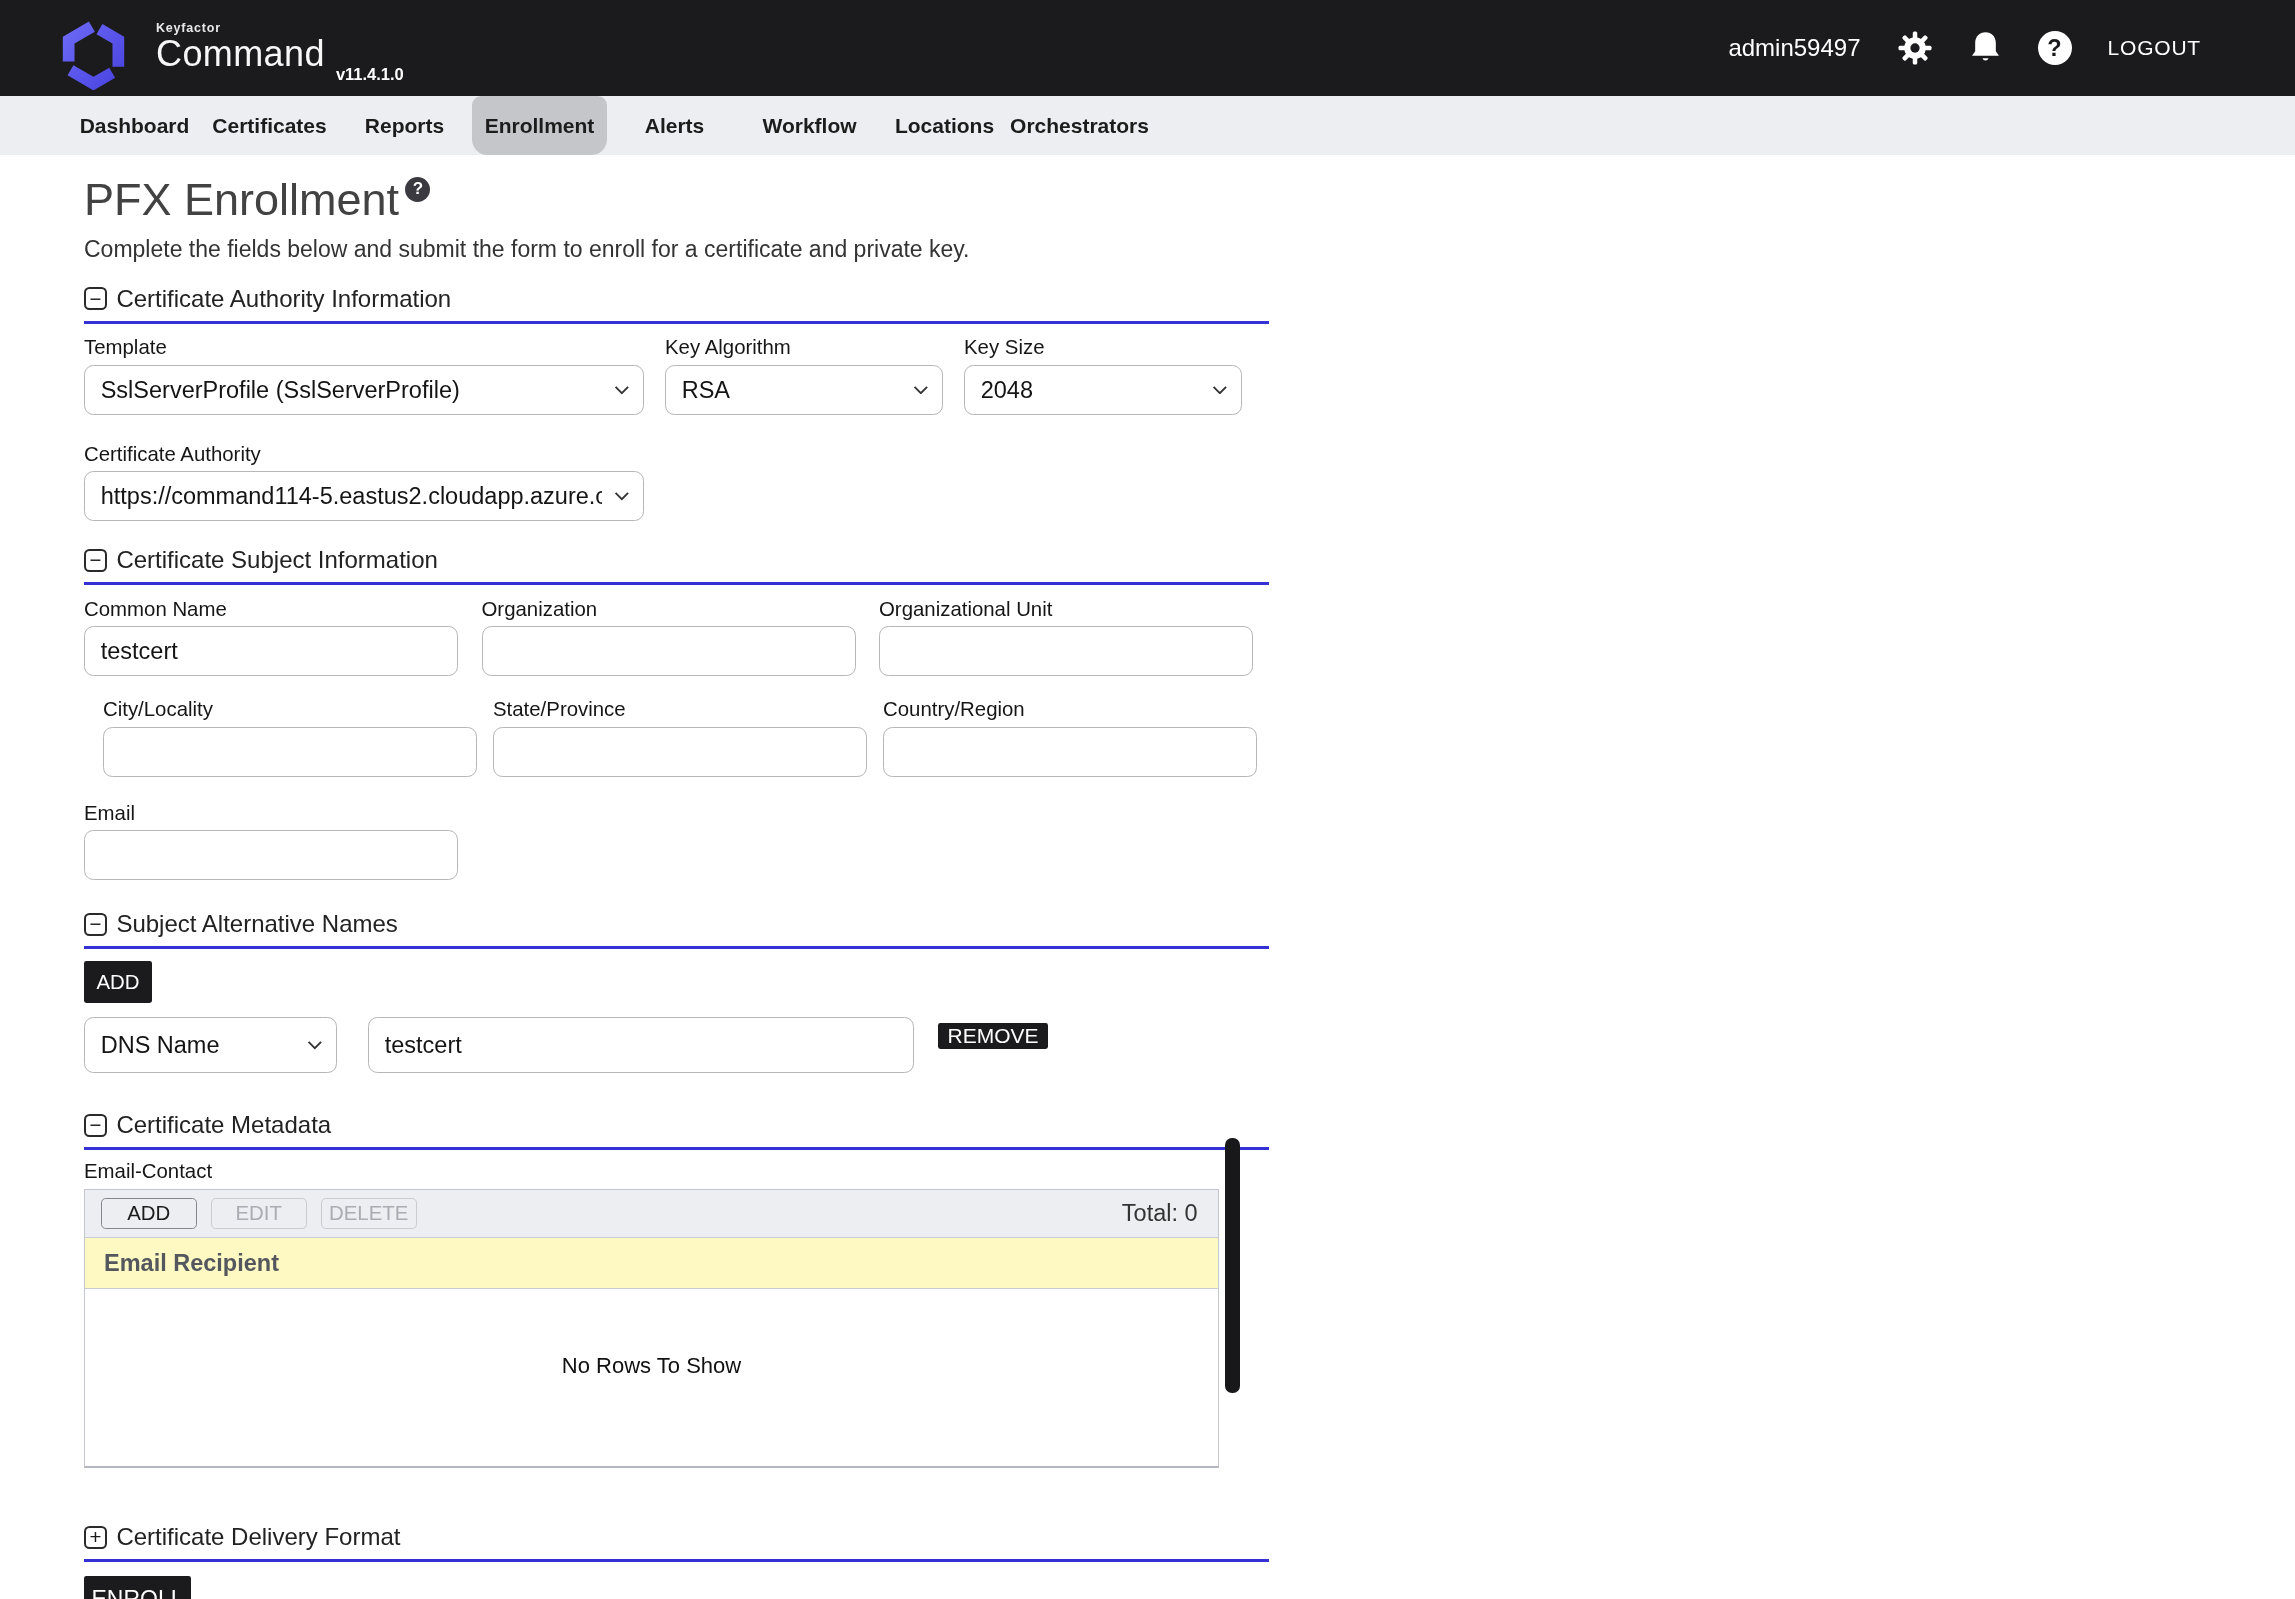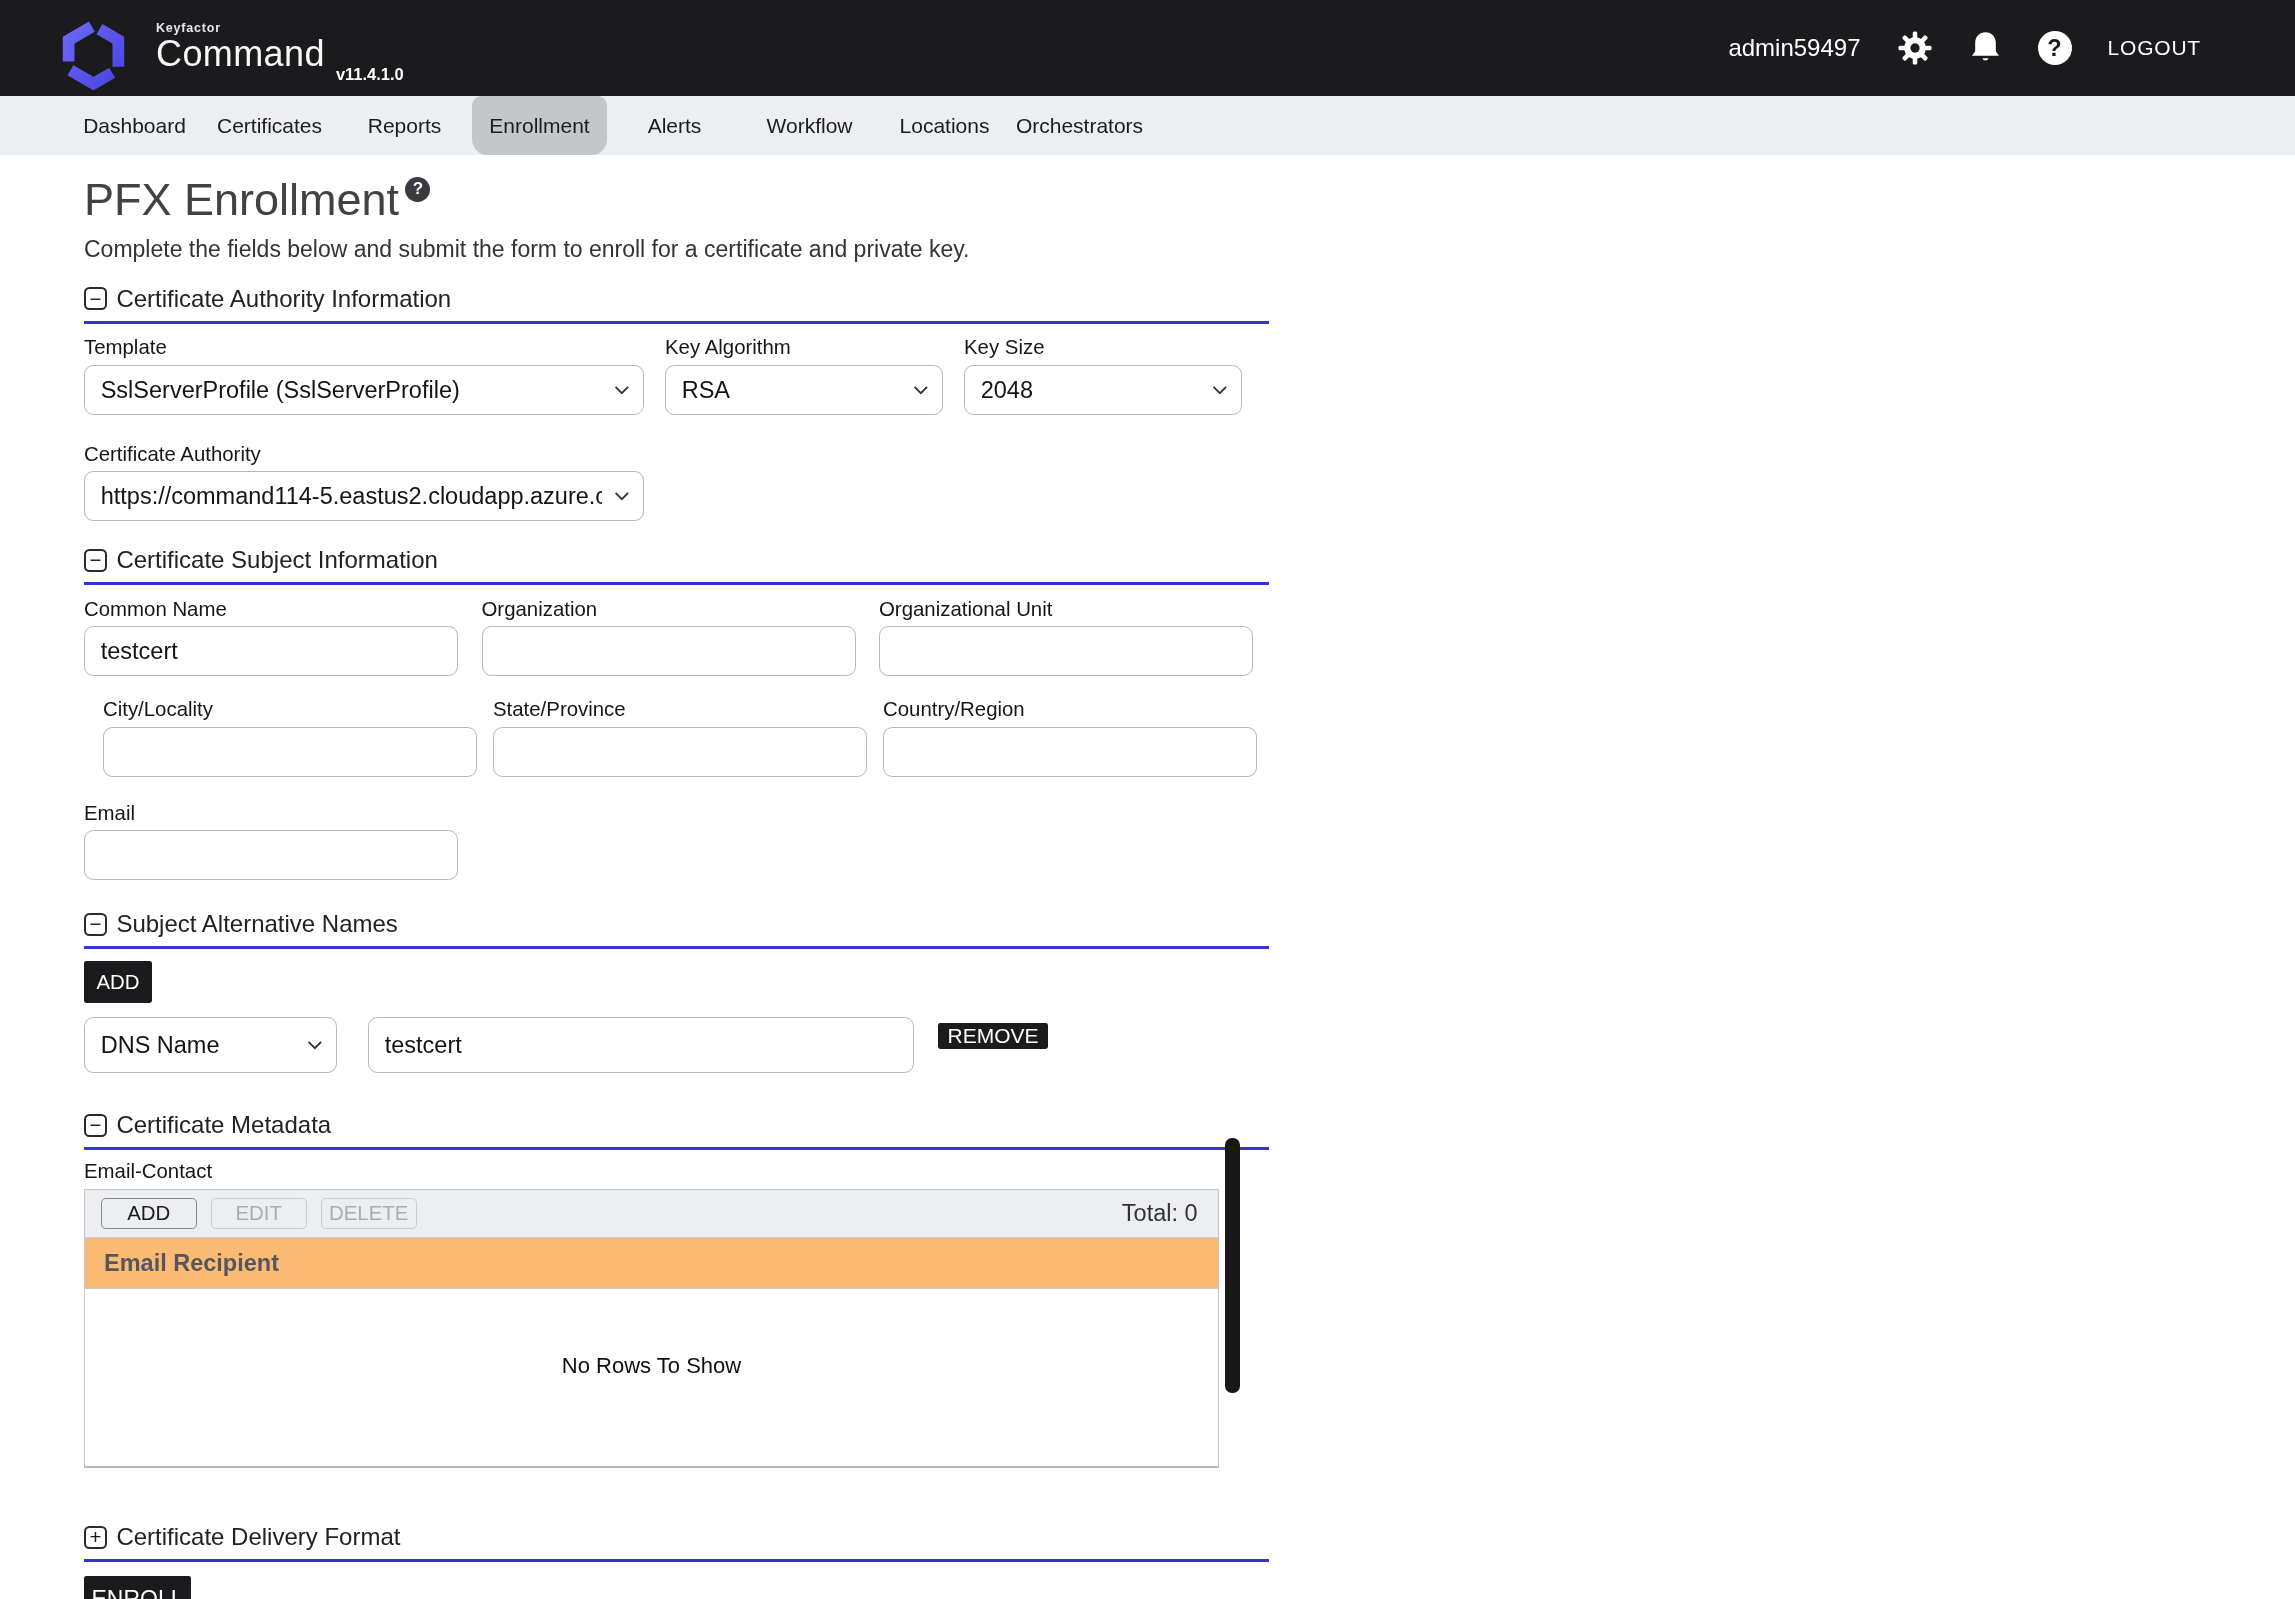--- a/index.html
+++ b/index.html
@@ -20,21 +20,21 @@
   .username { color:#ffffff; font-size:24px; }
   .icon-btn { background:none; border:none; cursor:pointer; display:flex; align-items:center; justify-content:center; }
   .help-circle { width:34px; height:34px; border-radius:50%; background:#ffffff; color:#1b1b1d;
                  display:flex; align-items:center; justify-content:center; font-size:23.5px; font-weight:700; }
   .logout { background:none; border:none; color:#ffffff; font-size:21px; letter-spacing:0.8px;
             font-family:"Liberation Sans", sans-serif; cursor:pointer; }
 
   
   .navbar { height:59px; background:#edeef2; display:flex; align-items:stretch; padding-left:67px; }
   .nav-tab { width:135px; display:flex; align-items:center; justify-content:center;
-             font-size:21px; color:#1c1c1c; cursor:pointer; }
+             font-size:21px; color:#1c1c1c; cursor:pointer;font-weight:bold; }
   .nav-tab.active { background:#c5c6ca; border-radius:9.4px 9.4px 15.7px 15.7px; }
 
   
   .content { padding-left:84px; }
   .title-row { margin-top:20.4px; display:flex; align-items:flex-start; }
   .page-title { font-size:45px; font-weight:400; color:#424242; line-height:50px; }
   .title-help { width:25px; height:25px; border-radius:50%; background:#3a3a40; color:#fff;
                 display:flex; align-items:center; justify-content:center;
                 font-size:17px; font-weight:700; margin:1.6px 0 0 6.3px; cursor:pointer; }
   .subtitle { margin-top:9.4px; font-size:23px; color:#333; line-height:28px; }
@@ -77,21 +77,21 @@
   .san-row .sel { height:56px; }
 
   .meta-label { margin-top:9.4px; font-size:20.4px; color:#161616; }
   .grid { margin-top:6.3px; width:1135px; border:1.6px solid #c3c6cc; border-bottom:2.4px solid #b4b7bd; }
   .grid-toolbar { height:47px; background:#eceef2; display:flex; align-items:center; padding:0 20.4px 0 15.7px; }
   .grid-btn { width:96px; height:31px; border-radius:4.7px; background:transparent;
               font-size:20.4px; font-family:"Liberation Sans", sans-serif; margin-right:14px; cursor:pointer; }
   .grid-btn.primary { border:1.6px solid #83868c; color:#1b1b1b; }
   .grid-btn.disabled { border:1.6px solid #c9cbd1; color:#aaacb2; cursor:default; }
   .grid-total { margin-left:auto; font-size:23.5px; color:#333; }
-  .grid-colheader { height:52px; background:#fdba74; border-top:1.6px solid #c9ccd2; border-bottom:1.6px solid #c9ccd2;
+  .grid-colheader { height:52px; background:#fef9c3; border-top:1.6px solid #c9ccd2; border-bottom:1.6px solid #c9ccd2;
                     display:flex; align-items:center; padding-left:19px;
                     font-size:23.5px; font-weight:700; color:#54585e; }
   .grid-body { height:177px; background:#fff; display:flex; justify-content:center; }
   .grid-empty { margin-top:64px; font-size:22px; color:#111; }
 
   .enroll { margin-top:14px; width:107px; height:47px; font-size:23px; }
 
   .float-scrollbar { position:absolute; left:1225px; top:1138px; width:15px; height:255px;
                      background:#18181a; border-radius:7px; cursor:grab; }
 </style>

